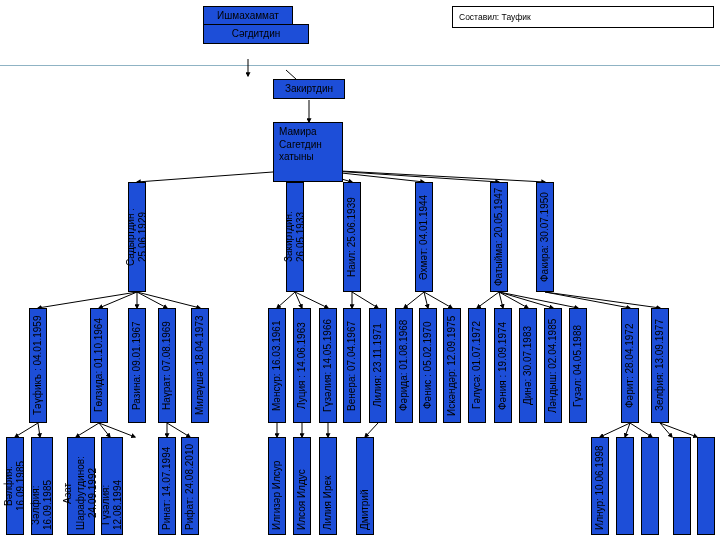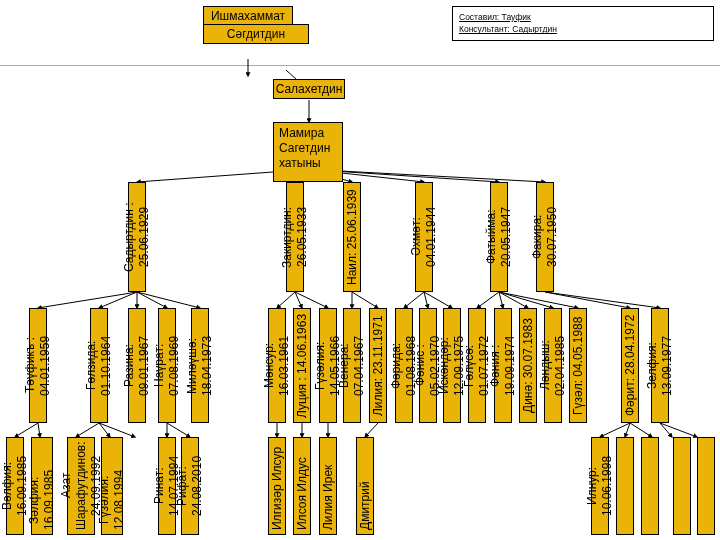--- a/index.html
+++ b/index.html
@@ -22,23 +22,23 @@
     left: 0; top: 0;
     width: 720px;
     height: 540px;
     pointer-events: none;
   }
 
   
   .node {
     position: absolute;
     border: 1px solid #000000;
-    background: #eab308;
+    background: #1d4ed8;
     box-sizing: border-box;
-    font-size: 12px;
+    font-size: 10px;
     line-height: 1.25;
     color: #000000;
   }
 
   
   .h-node {
     display: flex;
     align-items: center;
     justify-content: center;
     text-align: center;
@@ -73,21 +73,21 @@
     left: 452px;
     top: 6px;
     width: 262px;
     border: 1px solid #000000;
     background: #ffffff;
     padding: 4px 6px;
     box-sizing: border-box;
     font-size: 8.5px;
     line-height: 1.45;
   }
-  #credits div { white-space: nowrap; text-decoration: underline; }
+  #credits div { white-space: nowrap; }
 
   
   #hrule {
     position: absolute;
     left: 0;
     top: 65px;
     width: 720px;
     height: 1px;
     background: #8fb3c4;
   }
@@ -159,26 +159,25 @@
     <line x1="630" y1="423" x2="600" y2="437"></line>
     <line x1="630" y1="423" x2="625" y2="437"></line>
     <line x1="630" y1="423" x2="652" y2="437"></line>
     <line x1="660" y1="423" x2="672" y2="437"></line>
     <line x1="660" y1="423" x2="697" y2="437"></line>
   </g>
 </svg>
 
 <div id="credits">
   <div>Составил: Тауфик</div>
-  <div>Консультант: Садыртдин</div>
 </div>
 
 <div class="node h-node" style="left:203px; top:6px;  width:90px; height:20px;">Ишмахаммат</div>
 <div class="node h-node" style="left:203px; top:24px; width:106px; height:20px;">Сәгдитдин</div>
-<div class="node h-node" style="left:273px; top:79px; width:72px; height:20px;">Салахетдин</div>
+<div class="node h-node" style="left:273px; top:79px; width:72px; height:20px;">Закиртдин</div>
 
 <div class="node h-node multi" style="left:273px; top:122px; width:70px; height:60px;">Мамира
 Сагетдин
 хатыны</div>
 
 <div class="node v-node" style="left:128px; top:182px; width:18px; height:110px;">Садыртдин : 25.06.1929</div>
 <div class="node v-node" style="left:286px; top:182px; width:18px; height:110px;">Закиртдин: 26.05.1933</div>
 <div class="node v-node" style="left:343px; top:182px; width:18px; height:110px;">Наил: 25.06.1939</div>
 <div class="node v-node" style="left:415px; top:182px; width:18px; height:110px;">Әхмәт: 04.01.1944</div>
 <div class="node v-node" style="left:490px; top:182px; width:18px; height:110px;">Фатыйма: 20.05.1947</div>

